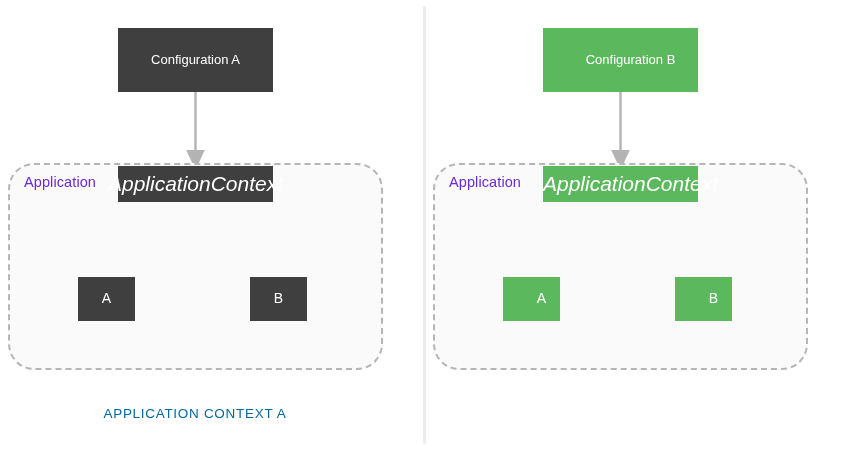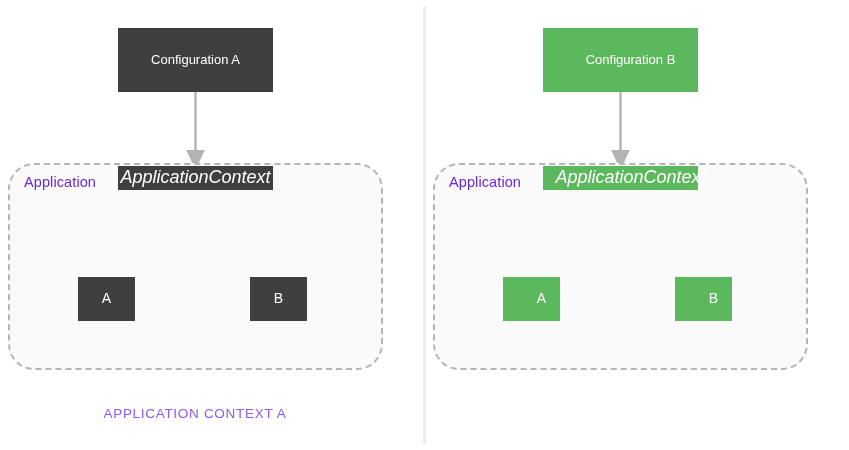--- a/index.html
+++ b/index.html
@@ -76,22 +76,22 @@
     left: 118px;
     top: 28px;
     width: 155px;
     height: 64px;
     font-size: 13px;
   }
   .node-context {
     left: 118px;
     top: 166px;
     width: 155px;
-    height: 24px;
-    font-size: 18px;
+    height: 36px;
+    font-size: 21px;
     font-style: italic;
   }
   .node-a {
     left: 78px;
     top: 277px;
     width: 57px;
     height: 44px;
     font-size: 14px;
   }
   .node-b {
@@ -103,21 +103,21 @@
   }
 
   .caption {
     position: absolute;
     left: 0;
     top: 406px;
     width: 390px;
     text-align: center;
     font-size: 13.5px;
     letter-spacing: .7px;
-    color: #8b5cf6;
+    color: #0369a1;
     white-space: nowrap;
   }
 
   .arrows {
     position: absolute;
     left: 0;
     top: 0;
     width: 424px;
     height: 450px;
     pointer-events: none;

